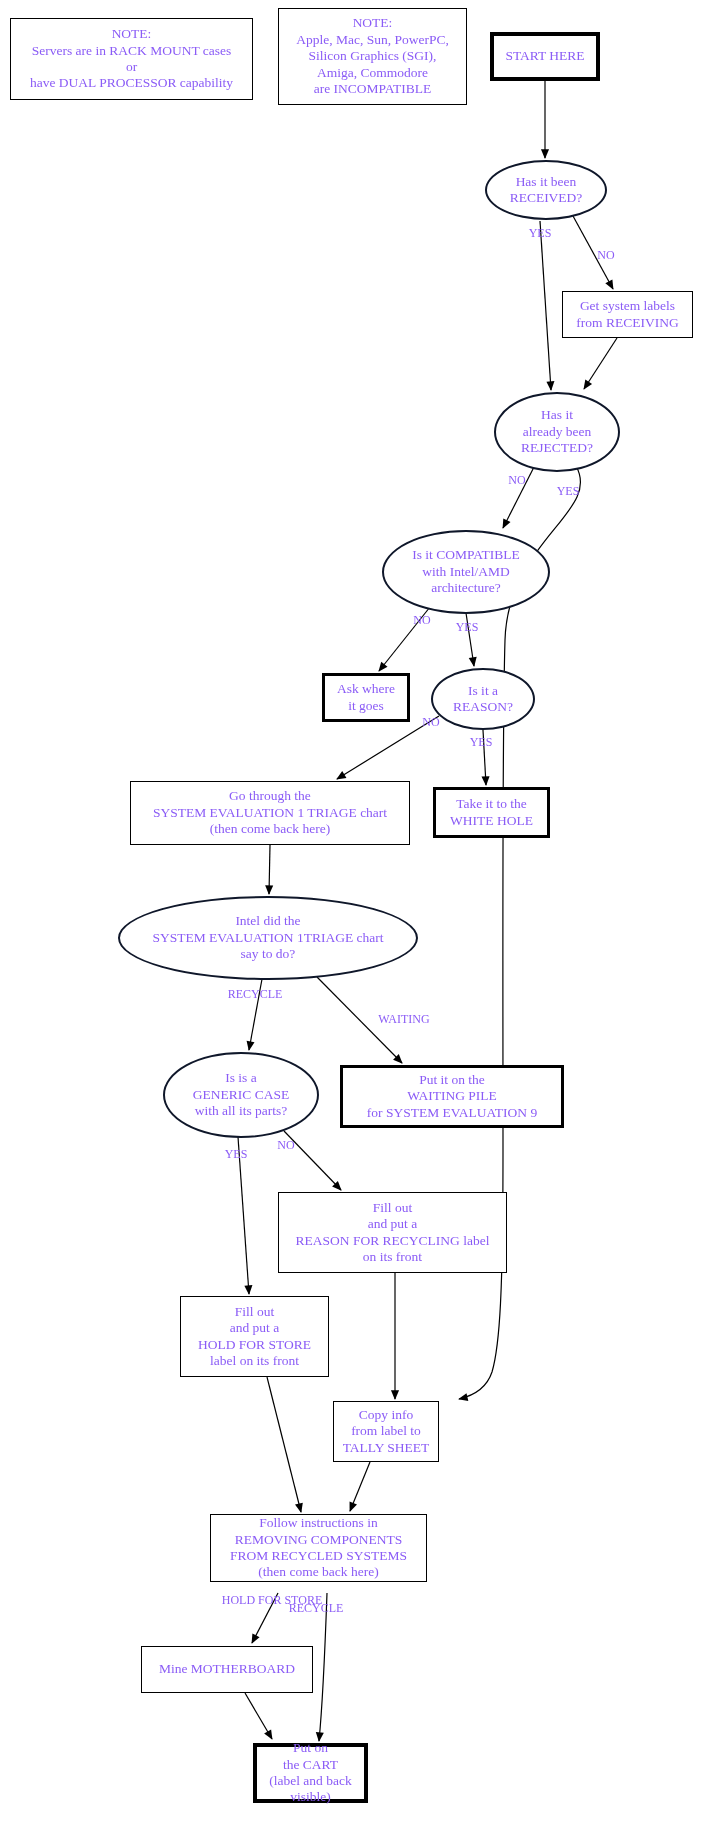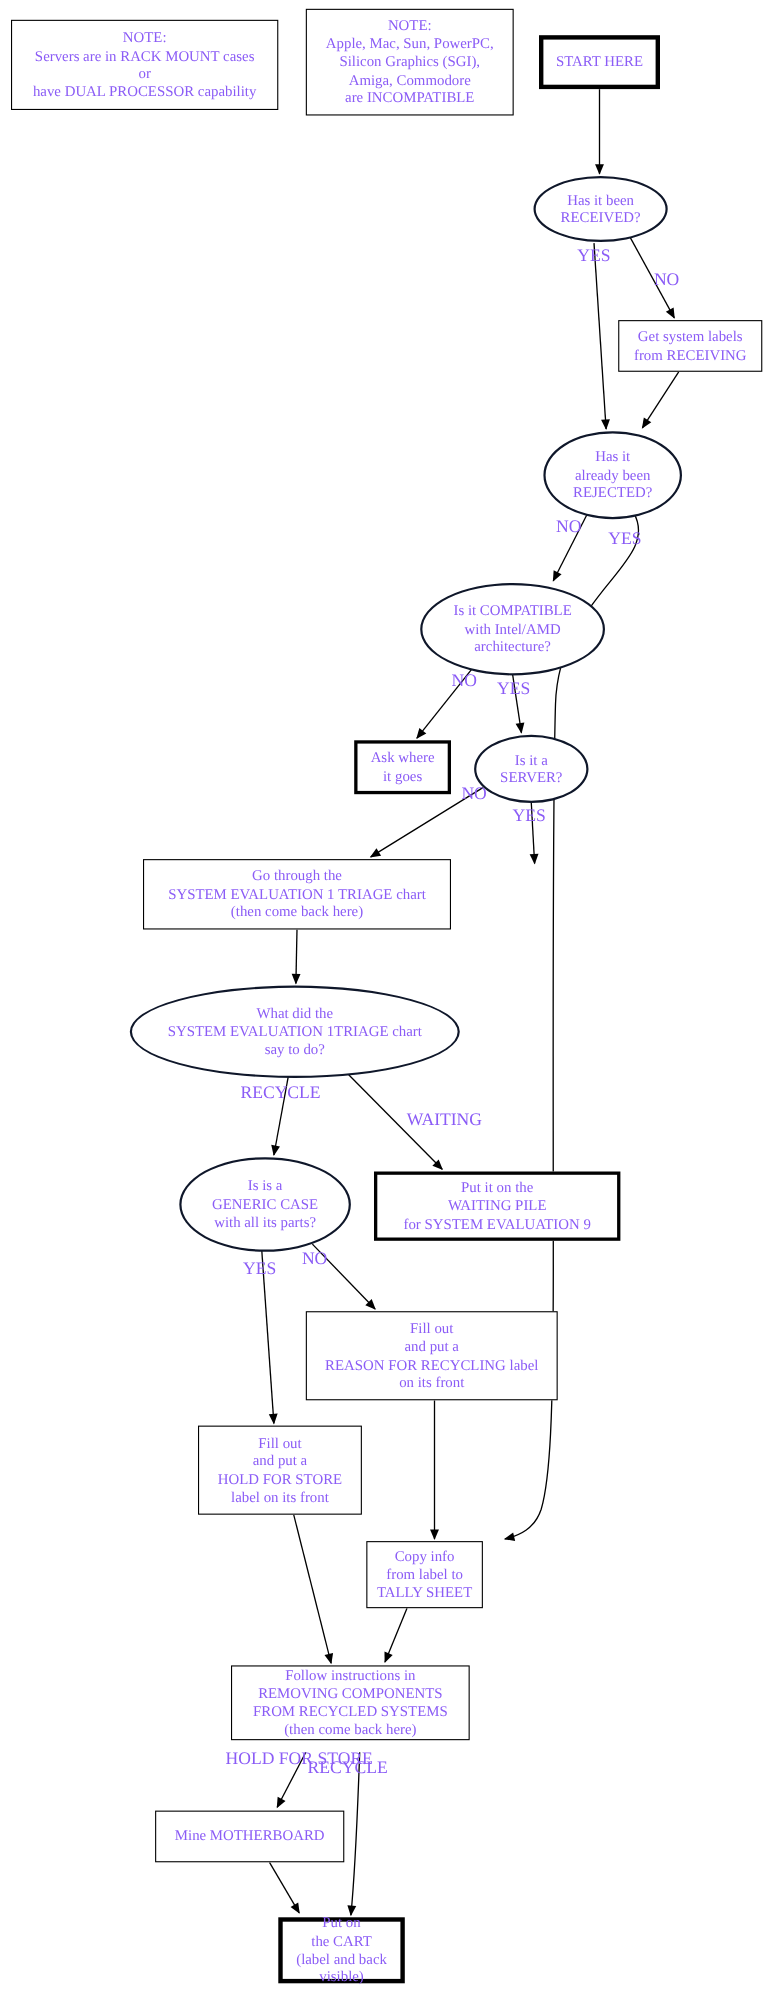--- a/index.html
+++ b/index.html
@@ -27,21 +27,21 @@
   }
   .rect   { border: 1px solid #000000; }
   .thick  { border-width: 3px; }
   .xthick { border-width: 4.5px; }
   .ellipse { border: 2px solid #0f172a; border-radius: 50%; }
   .label { white-space: pre-line; }
   .ellipse .label { padding: 0 8px; }
   .edge-label {
     position: absolute;
     transform: translate(-50%, -50%);
-    font-size: 16px;
+    font-size: 12px;
     white-space: nowrap;
     z-index: 2;
     line-height: 1;
   }
 </style>
 </head>
 <body>
 
 <div class="canvas">
 
@@ -116,32 +116,36 @@
 architecture?</div>
   </div>
 
   <div class="node rect thick" style="left:322px;top:673px;width:88px;height:49px">
     <div class="label">Ask where
 it goes</div>
   </div>
 
   <div class="node ellipse" style="left:431px;top:668px;width:104px;height:62px">
     <div class="label">Is it a
-SERVER?</div>
-  </div>
-
+REASON?</div>
+  </div>
+
+  <div class="node rect thick" style="left:433px;top:787px;width:117px;height:51px">
+    <div class="label">Take it to the
+WHITE HOLE</div>
+  </div>
 
   <div class="node rect" style="left:130px;top:781px;width:280px;height:64px">
     <div class="label">Go through the
 SYSTEM EVALUATION 1 TRIAGE chart
 (then come back here)</div>
   </div>
 
   <div class="node ellipse" style="left:118px;top:896px;width:300px;height:84px">
-    <div class="label">What did the
+    <div class="label">Intel did the
 SYSTEM EVALUATION 1TRIAGE chart
 say to do?</div>
   </div>
 
   <div class="node ellipse" style="left:163px;top:1052px;width:156px;height:86px">
     <div class="label">Is is a
 GENERIC CASE
 with all its parts?</div>
   </div>
 

